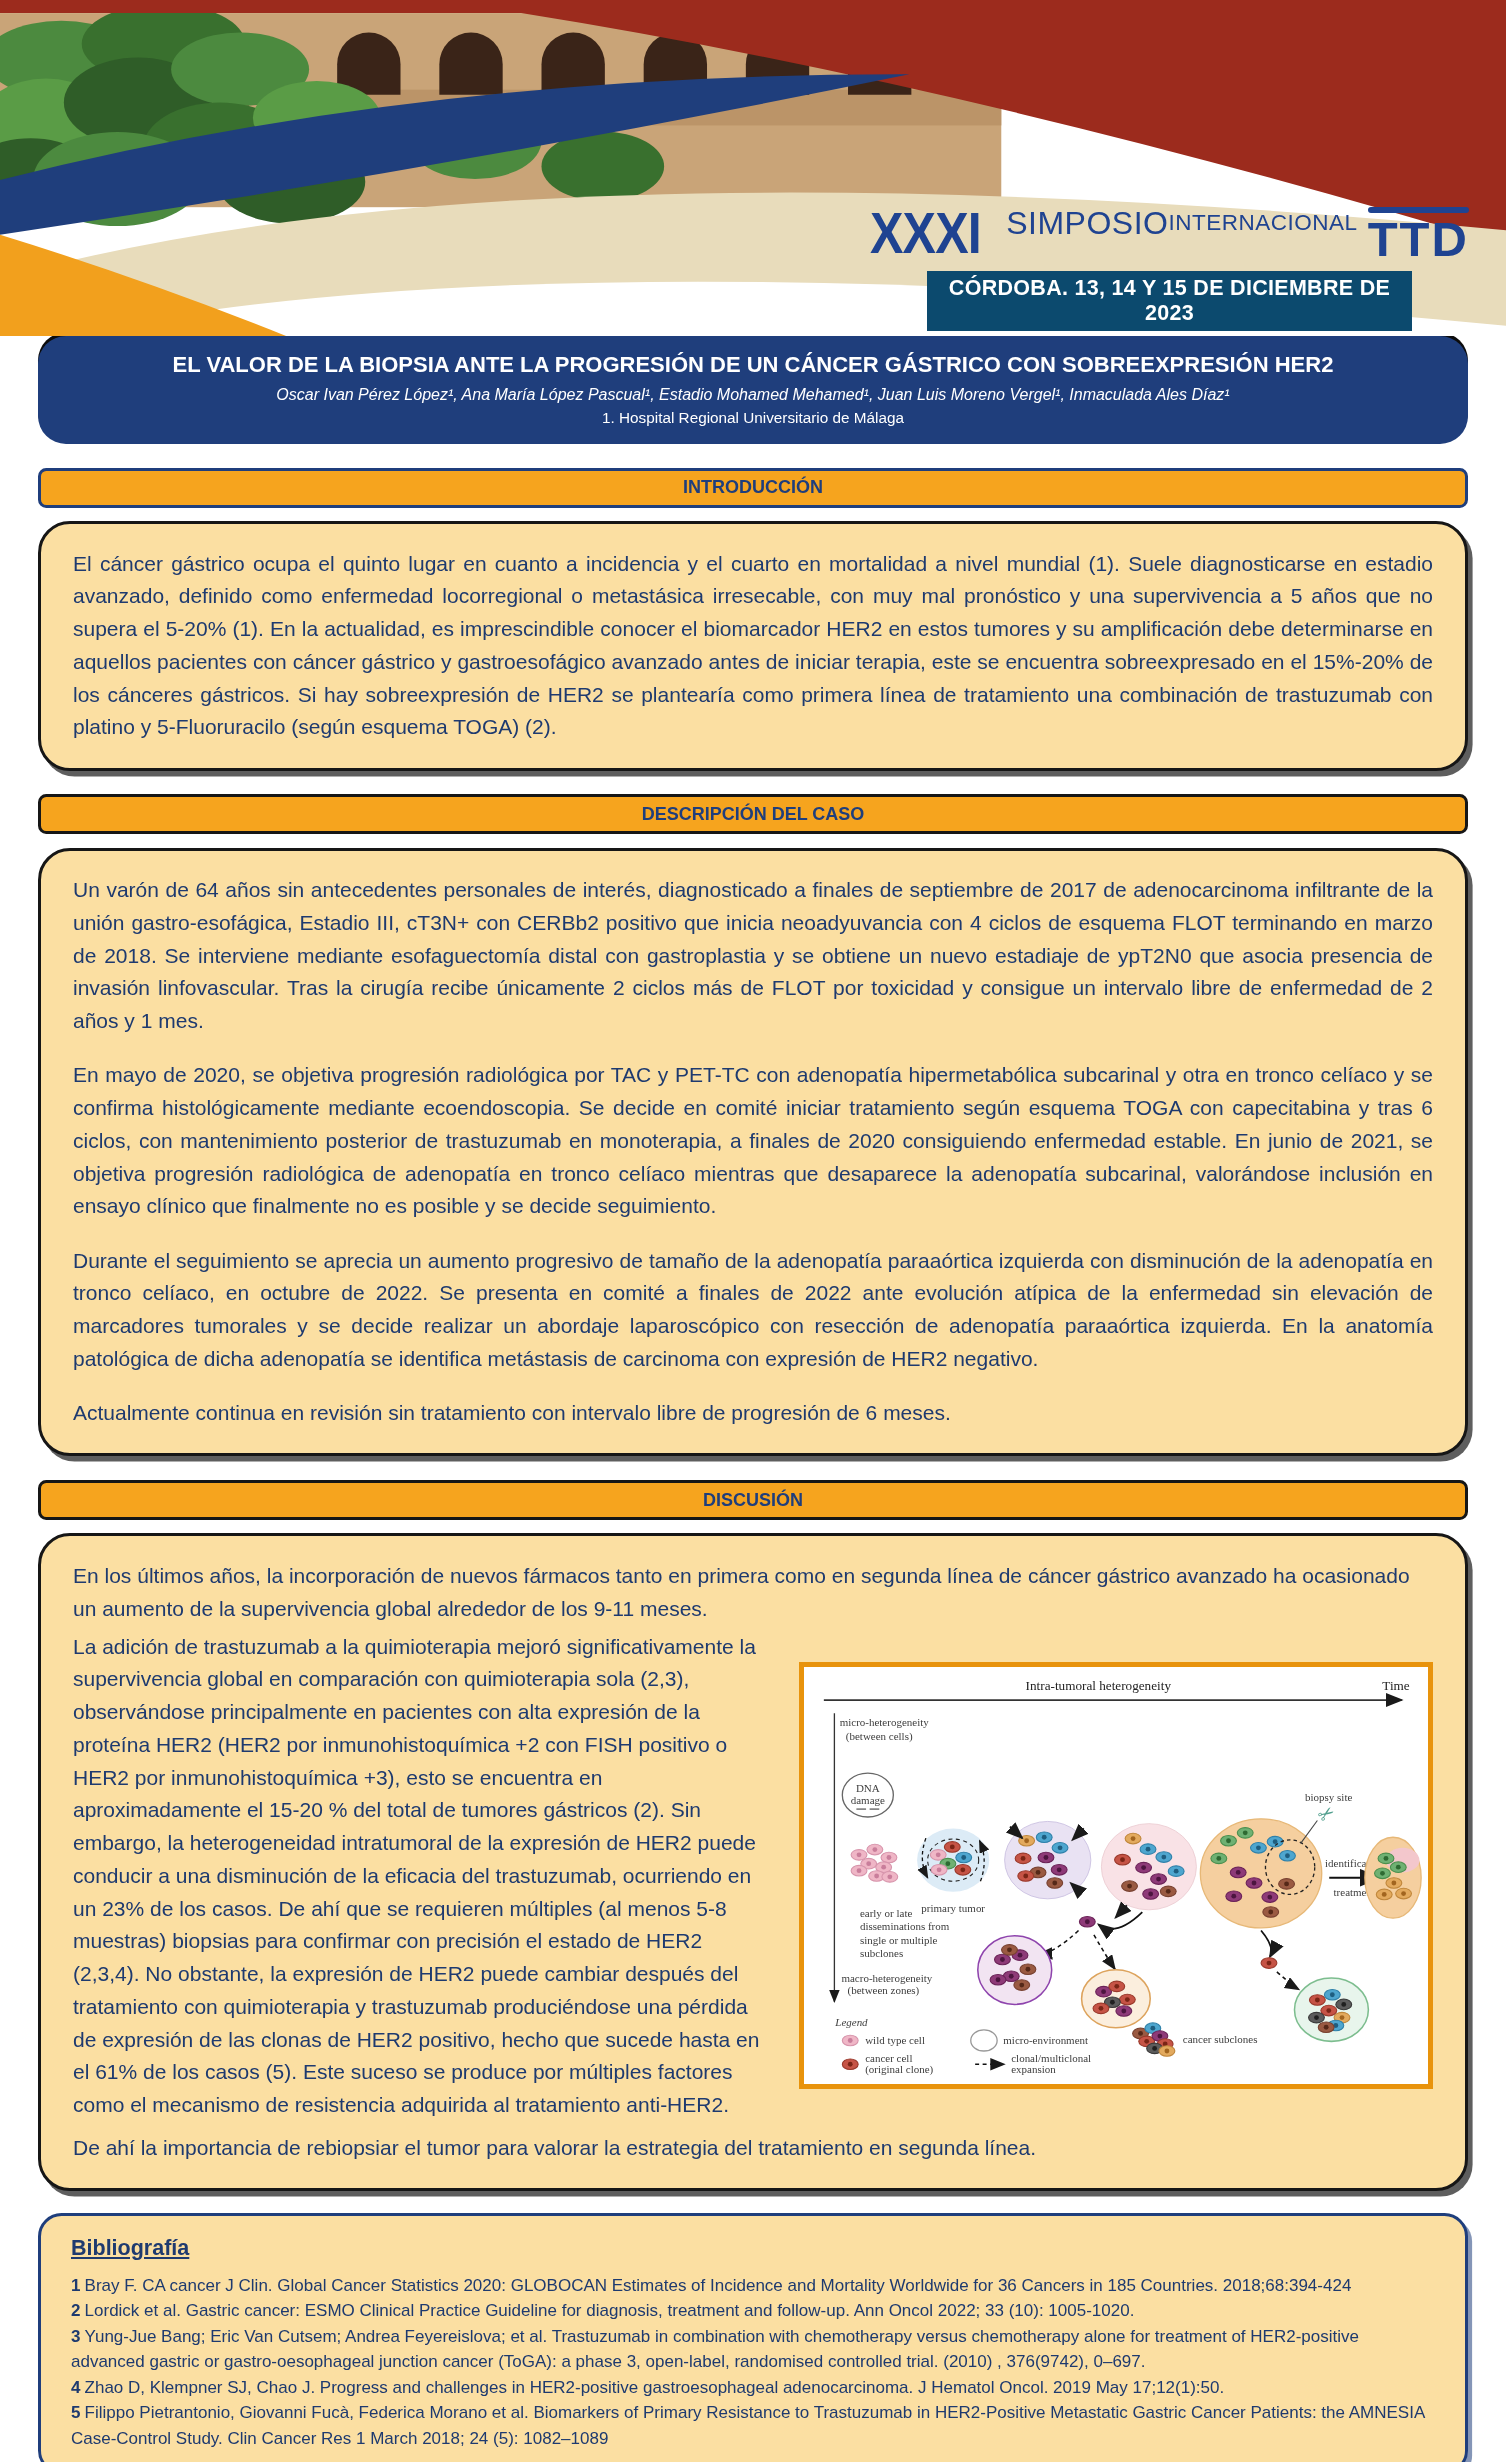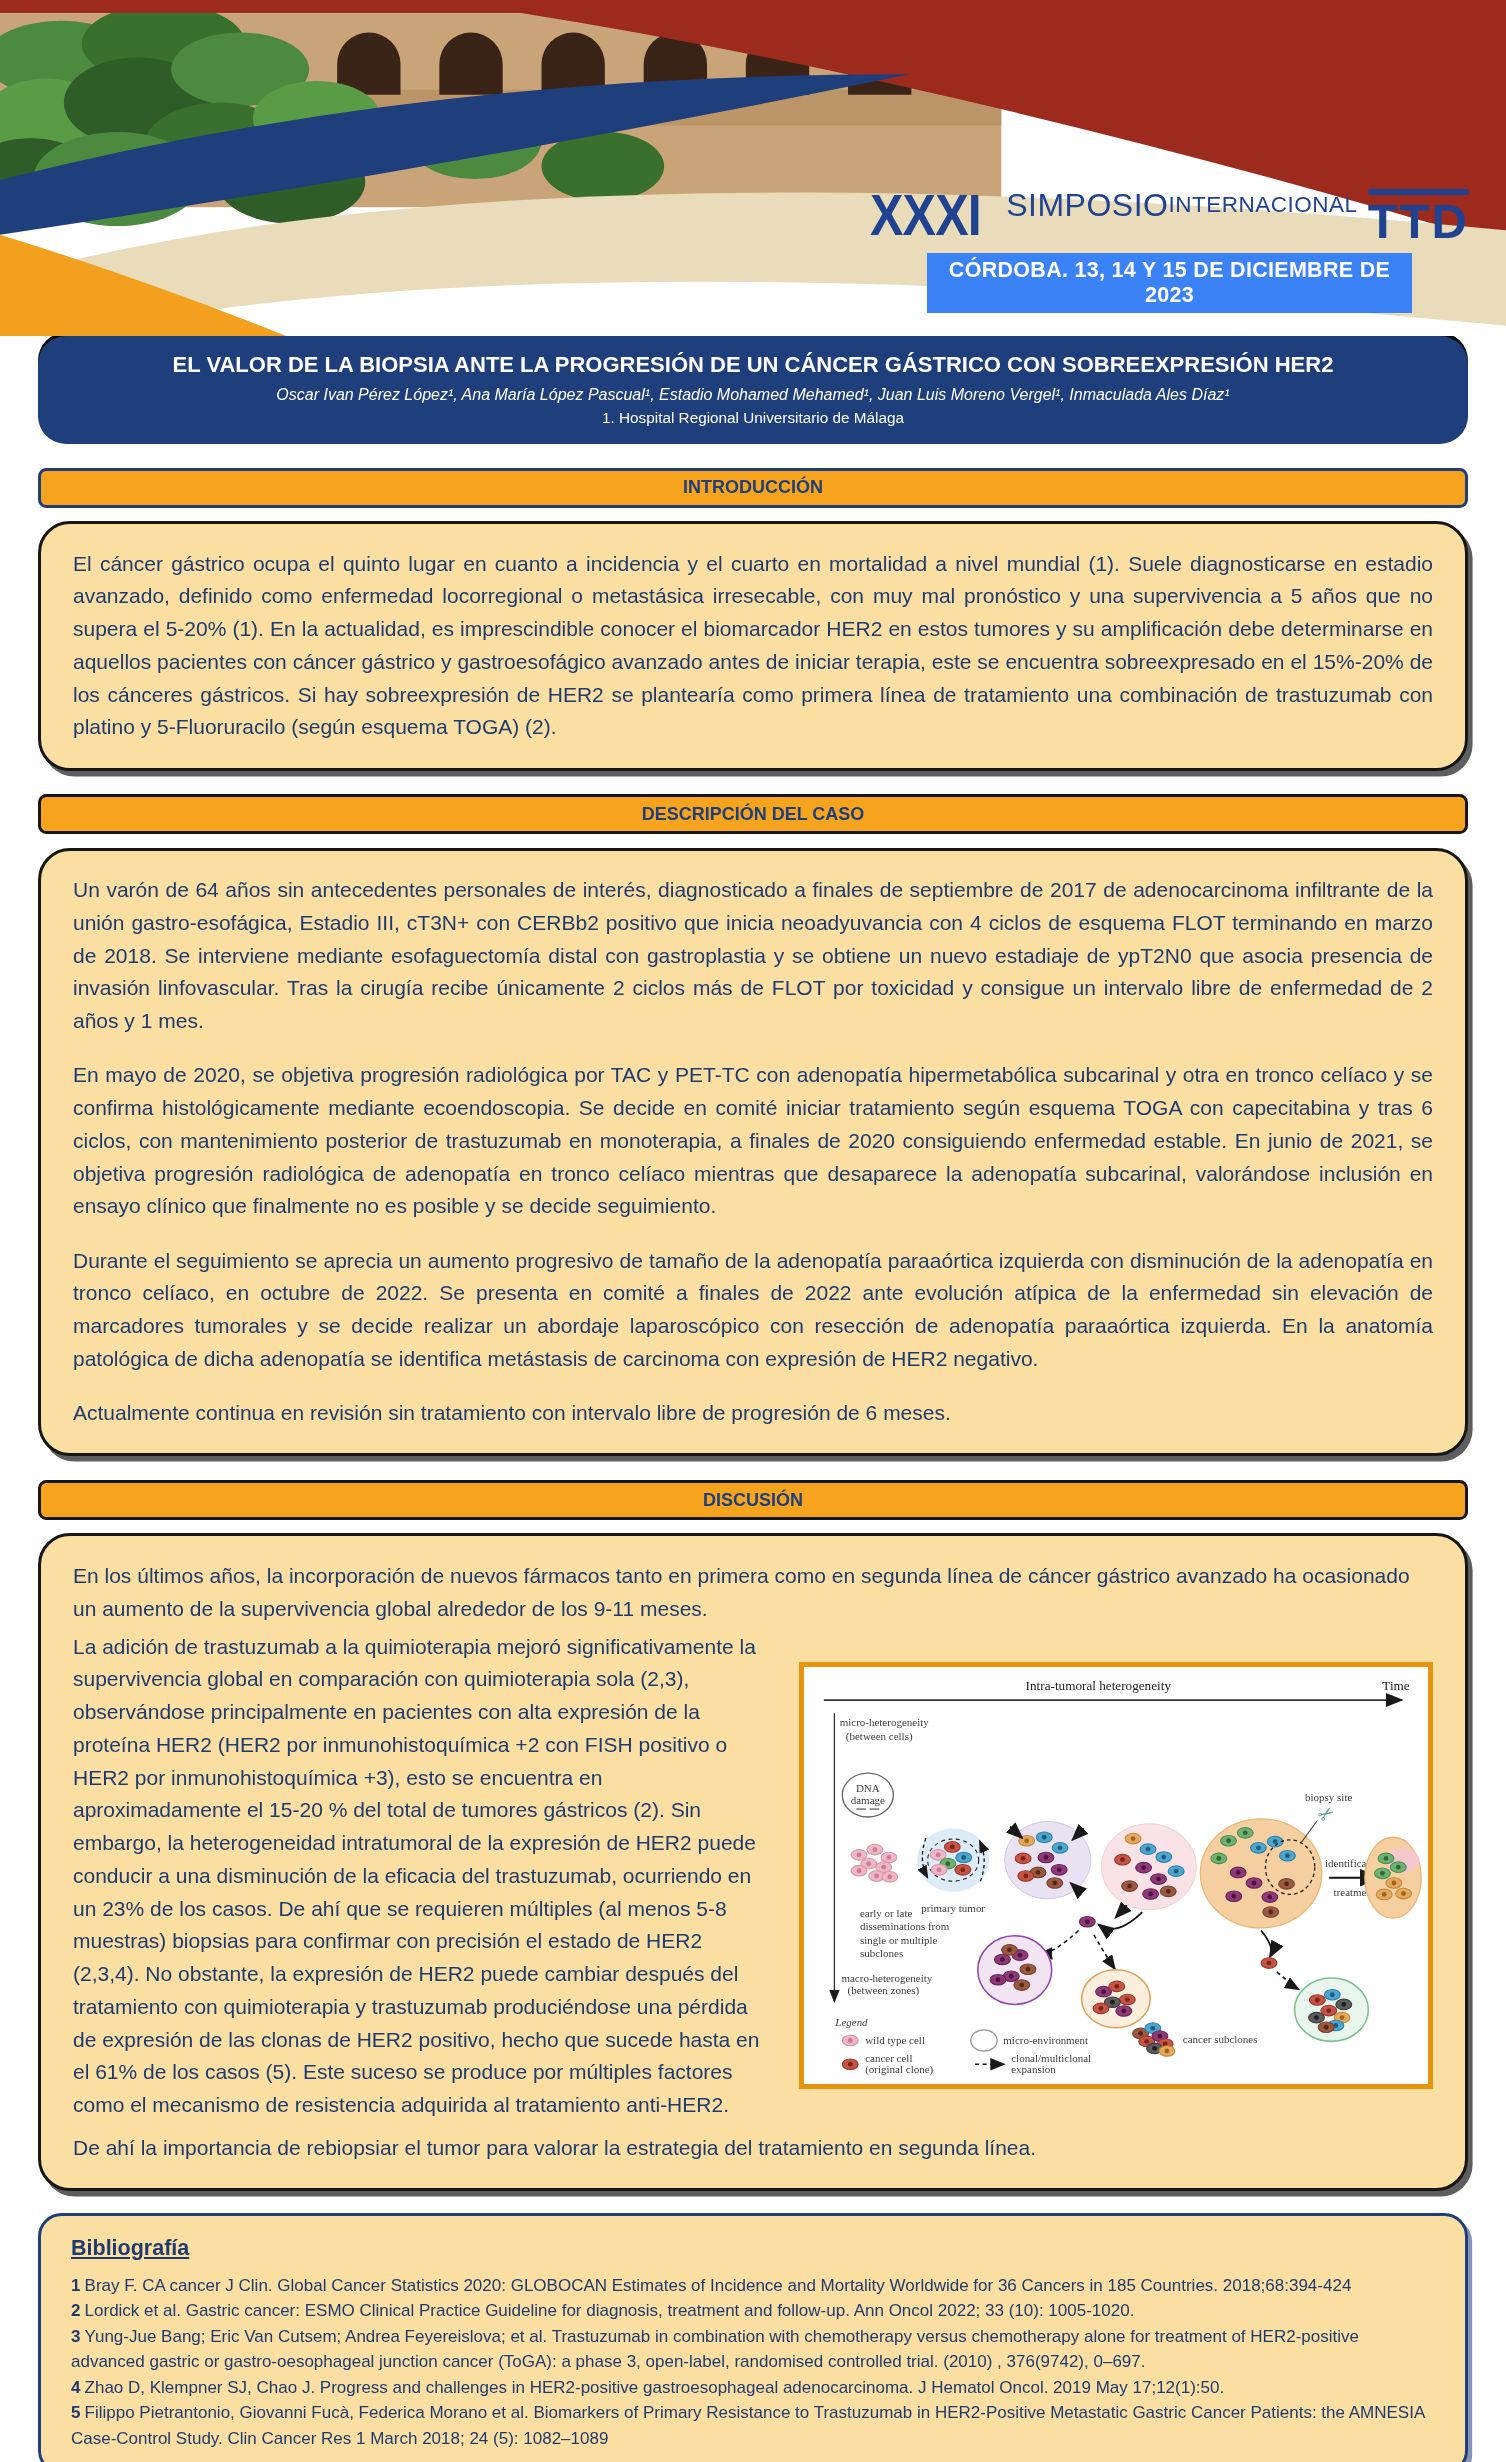--- a/index.html
+++ b/index.html
@@ -1,29 +1,29 @@
 <!DOCTYPE html>
 <html style="font-size:8.2px"><head>
 <meta charset="utf-8">
 <style>
   html,body{margin:0;padding:0;background:#fff;}
   .poster{position:relative;width:1506px;height:2462px;background:#fff;
           font-family:"Liberation Sans",sans-serif;color:#1e3a6f;overflow:hidden;}
   .topbar{height:13.3px;background:#9c2b1d;}
   .header{position:relative;height:323px;}
   .hero{position:absolute;left:0;top:0;}
-  .logo-block{position:absolute;left:927px;top:176px;width:485px;}
+  .logo-block{position:absolute;left:927px;top:194px;width:485px;}
   .logo-row{display:flex;align-items:flex-start;justify-content:center;gap:10.2px;color:#1f4391;}
   .logo-xxxi{font-size:57px;font-weight:800;line-height:.92;letter-spacing:-1px;transform:scaleX(.88);transform-origin:left top;}
   .logo-mid{display:flex;flex-direction:row;line-height:1;}
   .logo-simposio{font-size:32px;letter-spacing:0.5px;}
   .logo-internacional{font-size:22.5px;margin-top:5.1px;letter-spacing:0.5px;}
   .logo-ttd{font-size:49px;font-weight:800;letter-spacing:2px;line-height:.9;}
   .logo-ttd::before{content:"";display:block;height:6.1px;background:#1f4391;border-radius:3.1px;margin-bottom:4.1px;}
-  .date-banner{margin-top:9.2px;background:#3b82f6;color:#fff;font-weight:bold;font-size:21.5px;
+  .date-banner{margin-top:9.2px;background:#0c4a6e;color:#fff;font-weight:bold;font-size:21.5px;
                text-align:center;padding:5.1px 0;letter-spacing:0.3px;}
   .title-banner{margin:0 38px;background:#1f3e7c;border-radius:28px;color:#fff;text-align:center;
                 padding:15.3px 36px 17.4px;box-shadow:0 -3.6px 0 #0c0c0c;}
   .title{font-size:22px;font-weight:bold;line-height:1.18;}
   .authors{font-size:16px;font-style:italic;margin-top:8.2px;}
   .affiliation{font-size:15.3px;margin-top:5.1px;}
   .section-bar{margin:23.5px 38px 0;background:#f6a41e;border:3.6px solid #1f3e7c;border-radius:8.2px;
                text-align:center;font-size:18px;font-weight:bold;color:#1f3e7c;padding:6.6px 0;}
   .section-bar.dark{border-color:#161616;}
   .content-box{margin:13.3px 38px 0;background:#fbdfa2;border:3.1px solid #161616;border-radius:32px;

